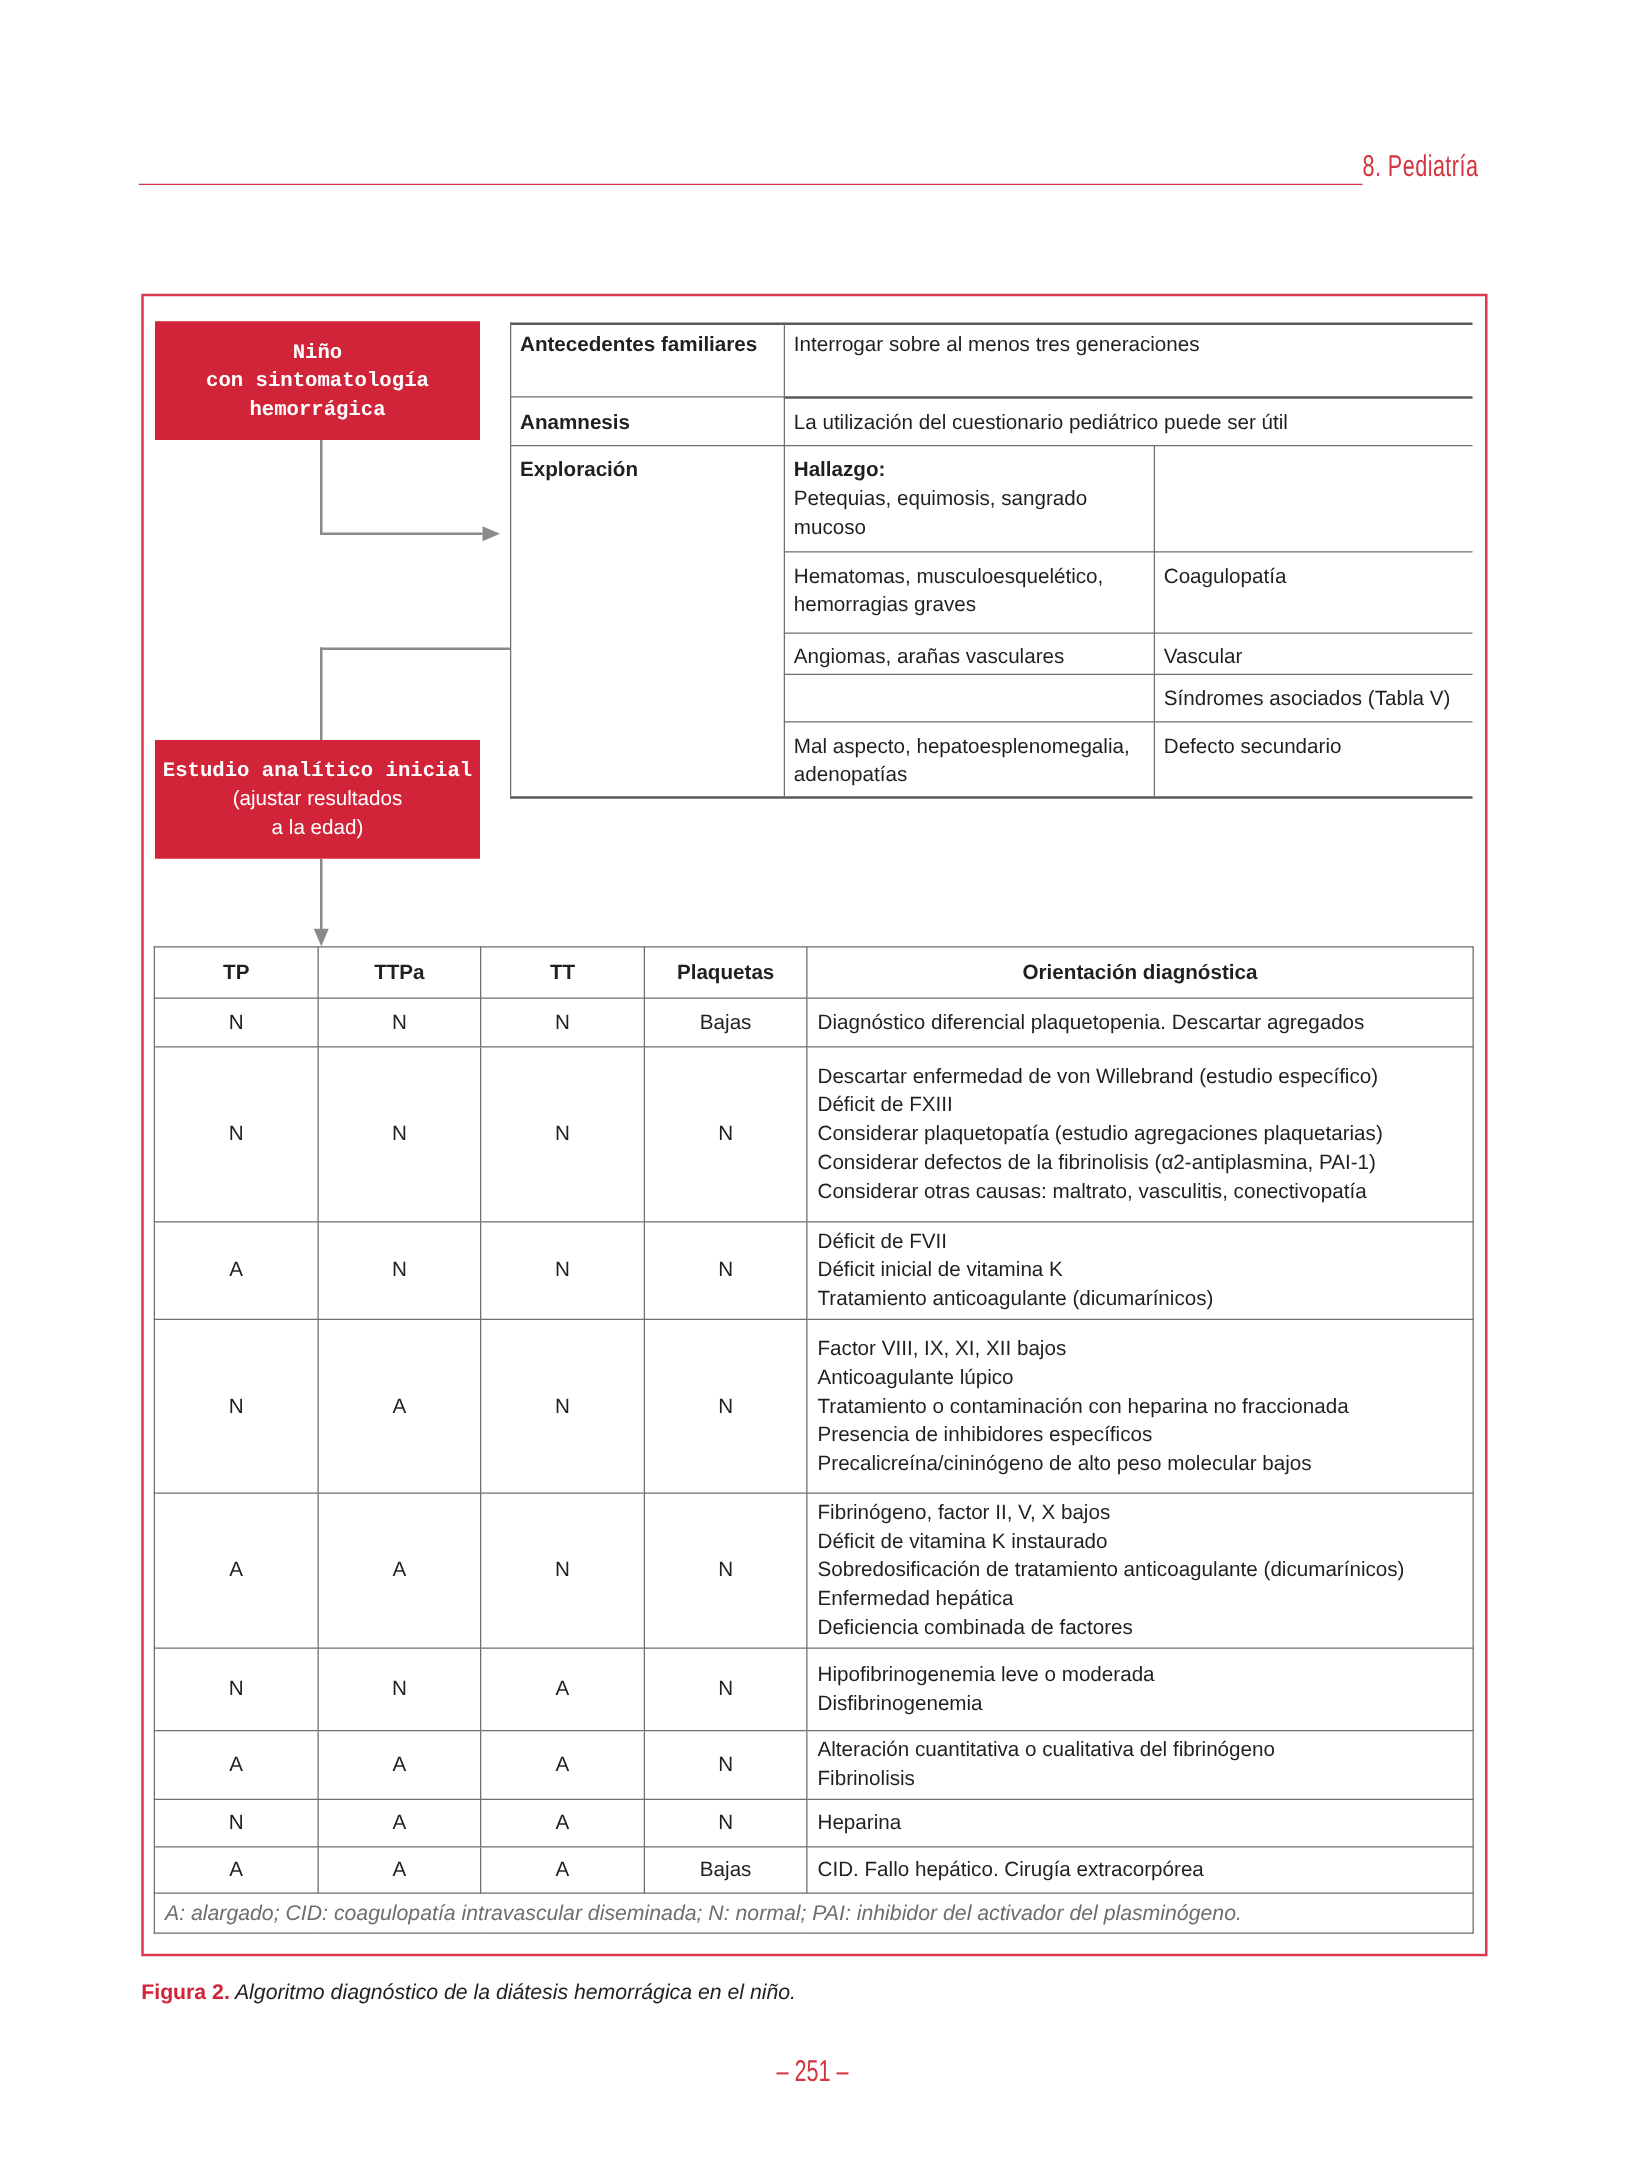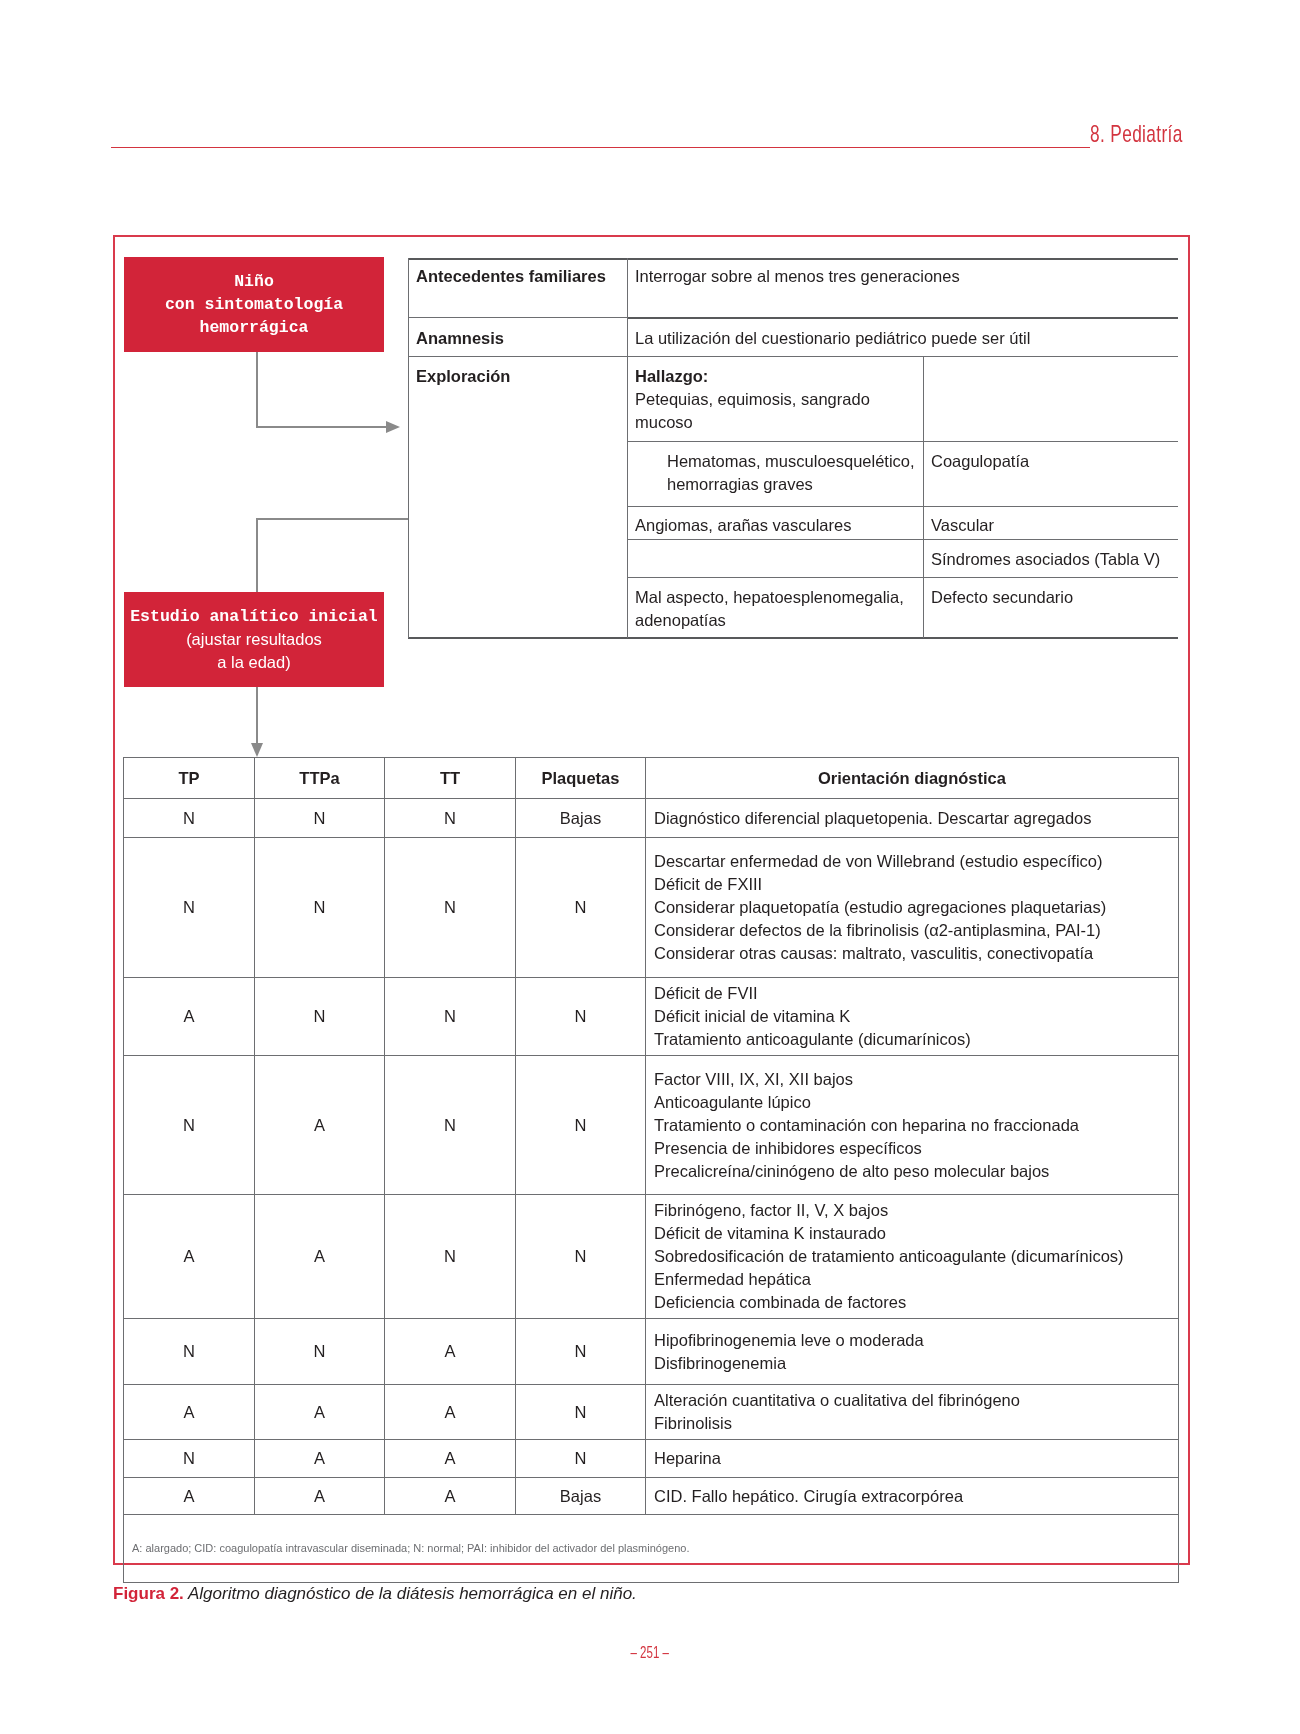--- a/index.html
+++ b/index.html
@@ -32,28 +32,28 @@
   .vline { position:absolute; width:1px; background:#6d6e71; }
   .bold { font-weight:bold; }
 
   
   .t2 { position:absolute; left:123px; top:757px; width:1055px; border-collapse:collapse; table-layout:fixed; }
   .t2 td, .t2 th { border:1px solid #6d6e71; font-size:16.5px; line-height:23px; padding:4px 8px; vertical-align:middle; }
   .t2 th { font-weight:bold; text-align:center; height:32px; }
   .t2 td.c { text-align:center; }
   .t2 td.d { text-align:left; }
   .t2 .line { display:block; }
-  .t2 td.foot { font-size:11px; color:#6d6e71; padding:22px 8px; height:21px; }
+  .t2 td.foot { font-style:italic; font-size:17px; color:#6d6e71; padding:4px 8px; height:21px; }
 
   
   .caption { position:absolute; left:113px; top:1584px; font-size:17px; white-space:nowrap; }
   .caption .lbl { color:#d22439; font-weight:bold; }
   .caption .txt { font-style:italic; color:#231f20; }
 
-  .pageno { position:absolute; left:0; width:1300px; top:1644px; text-align:center; font-size:16px; color:#d3343f; }
+  .pageno { position:absolute; left:0; width:1300px; top:1644px; text-align:center; font-size:24px; color:#d3343f; }
   .pageno span { display:inline-block; transform:scaleX(0.72); }
 </style>
 </head>
 <body>
 
 <div class="hdr-line"></div>
 <div class="hdr-title">8. Pediatría</div>
 
 <div class="frame"></div>
 
@@ -103,21 +103,21 @@
   <div class="t1-cell" style="left:219px;top:64px;width:551px;">La utilización del cuestionario pediátrico puede ser útil</div>
 
   <div class="t1-cell bold" style="left:0;top:102px;width:219px;">Exploración</div>
 
   <div class="t1-cell" style="left:219px;top:102px;width:296px;">
     <div class="bold">Hallazgo:</div>
     <div>Petequias, equimosis, sangrado</div>
     <div>mucoso</div>
   </div>
 
-  <div class="t1-cell" style="left:219px;top:187px;width:296px;margin-left:32px;">
+  <div class="t1-cell" style="left:219px;top:187px;width:296px;">
     <div>Hematomas, musculoesquelético,</div>
     <div>hemorragias graves</div>
   </div>
   <div class="t1-cell" style="left:515px;top:187px;width:255px;">Coagulopatía</div>
 
   <div class="t1-cell" style="left:219px;top:251px;width:296px;">Angiomas, arañas vasculares</div>
   <div class="t1-cell" style="left:515px;top:251px;width:255px;">Vascular</div>
 
   <div class="t1-cell" style="left:515px;top:285px;width:255px;">Síndromes asociados (Tabla V)</div>
 

